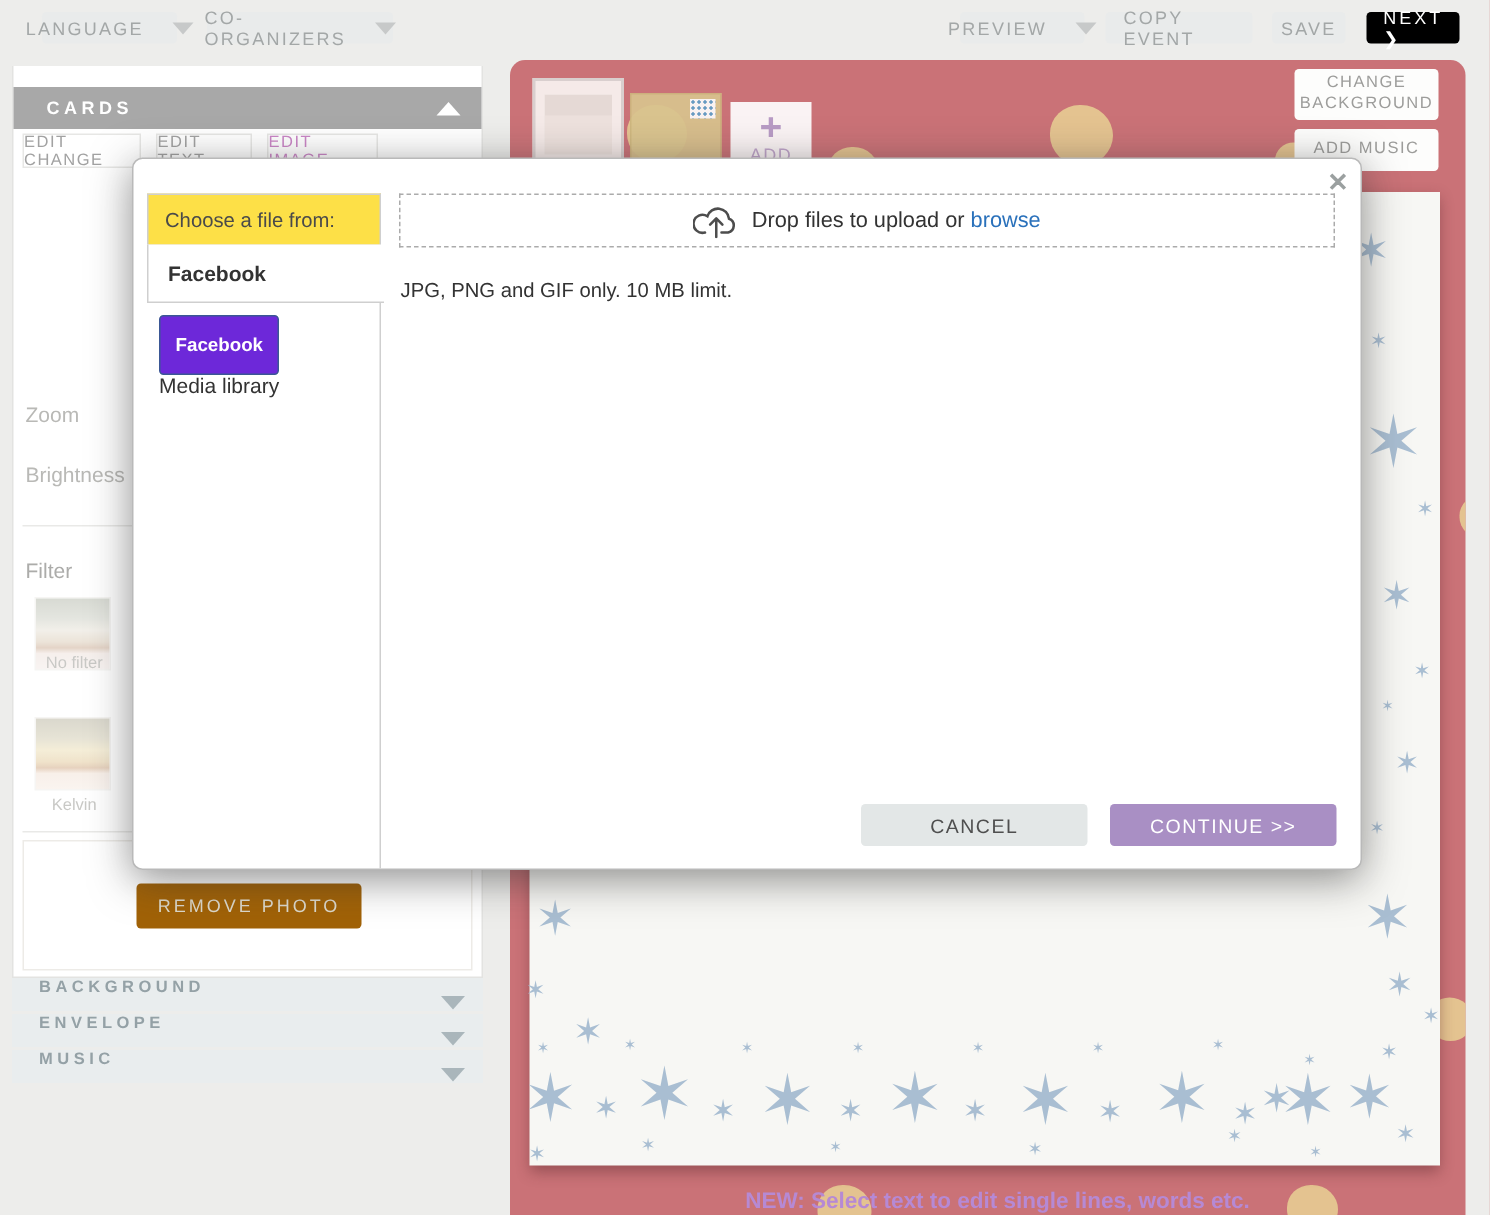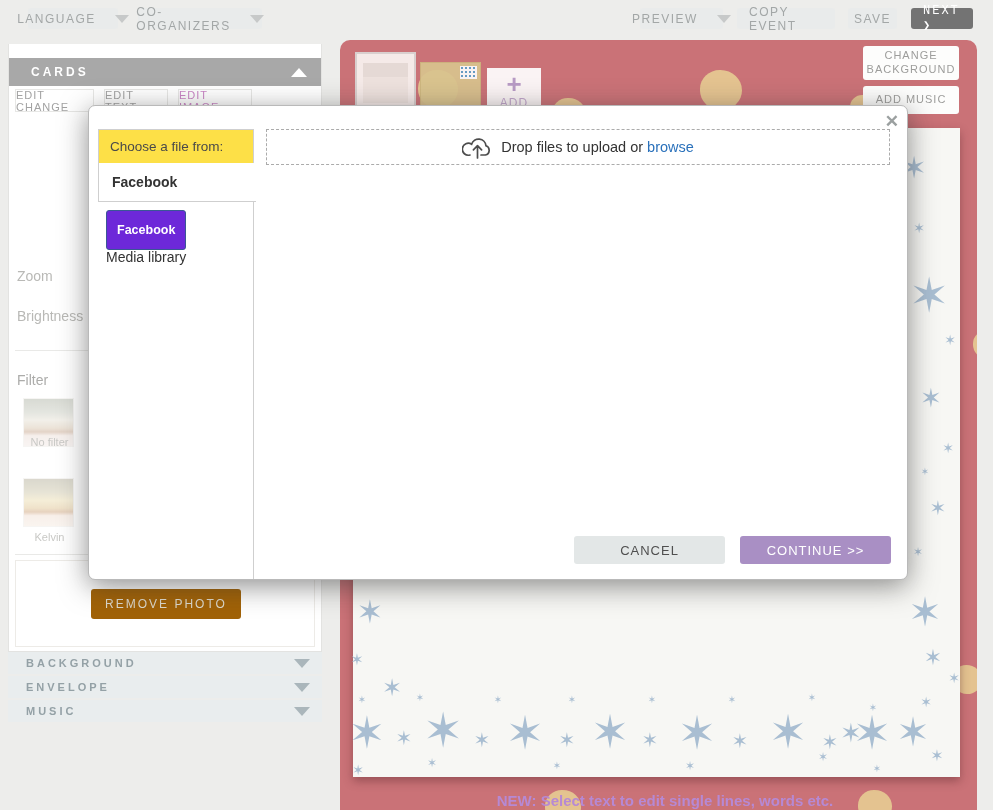--- a/index.html
+++ b/index.html
@@ -6,21 +6,21 @@
   html,body { background:#ededeb; }
   body { font-family:"Liberation Sans", sans-serif; }
   #app { position:relative; width:993px; height:810px; overflow:hidden; background:#ededeb; }
 
   
   .tb-btn { position:absolute; top:8px; height:21px; background:#e9ebeb; border-radius:3px;
             color:#a3a7a7; font-size:12px; letter-spacing:1.5px; display:flex; align-items:center;
             justify-content:center; gap:19px; padding:0 12px; cursor:pointer; }
   .tb-btn .tri { width:0; height:0; border-left:7px solid transparent; border-right:7px solid transparent;
                  border-top:8px solid #c7c9c9; }
-  .tb-next { background:#737373; color:#fff; letter-spacing:2px;font-family:Liberation Mono, monospace; }
+  .tb-next { background:#000000; color:#fff; letter-spacing:2px; }
 
   
   #sidebar { position:absolute; left:8px; top:44px; width:314px; height:608px; background:#fff;
              border:1px solid #e3e3e1; border-top:none; }
   #cards-bar { position:absolute; left:0; top:14px; width:312px; height:28px; background:#a8a8a8;
                color:#fff; font-size:12px; font-weight:bold; letter-spacing:3px; display:flex;
                align-items:center; padding:0 14px 0 22px; cursor:pointer; }
   #cards-bar .up-tri { margin-left:auto; width:0; height:0; border-left:8px solid transparent;
                        border-right:8px solid transparent; border-bottom:9px solid #fff; }
   .edit-tab { position:absolute; top:45px; height:23px; background:#fff; border:1px solid #e7e7e5;
@@ -36,21 +36,21 @@
   .thumb-landscape.warm {
       background:linear-gradient(180deg,#a09a7e 0%,#c0b894 28%,#e5d39a 45%,#d8b576 62%,#c08a58 70%,#eed8c8 78%,#f2e4d8 100%); }
   .filter-name { position:absolute; width:65px; text-align:center; color:#c9c9c6; font-size:11px; }
   #remove-box { position:absolute; left:6px; top:516px; width:300px; height:87px; background:#fff;
                 border:1px solid #edebe7; }
   #remove-btn { position:absolute; left:75px; top:28px; width:150px; height:30px; background:#a16207;
                 border-radius:3px; color:#ddd9cc; font-size:12px; letter-spacing:2px; display:flex;
                 align-items:center; justify-content:center; cursor:pointer; }
   .accordion { position:absolute; left:8px; width:314px; height:22px; background:#e9edee;
                color:#94a1a6; font-size:11px; font-weight:bold; letter-spacing:3px; display:flex;
-               align-items:center; padding:0 12px 0 18px; cursor:pointer; }
+               align-items:flex-start; padding:0 12px 0 18px; cursor:pointer;flex-direction:column; }
   .accordion .dn-tri { margin-left:auto; width:0; height:0; border-left:8px solid transparent;
                        border-right:8px solid transparent; border-top:9px solid #aab6bb; }
 
   
   #canvas { position:absolute; left:340px; top:40px; width:637px; height:770px; background:#ca7277;
             border-radius:10px 10px 0 0; overflow:hidden; }
   .gold-dot { position:absolute; background:#e9d194; border-radius:48% 52% 50% 50%; opacity:.85; }
   .mini-thumb { position:absolute; cursor:pointer; }
   #thumb-card { left:15px; top:12px; width:61px; height:62px; background:#fbfbf8; border:2px solid #dcdcda;
                 opacity:.88; }
@@ -283,20 +283,21 @@
     <div id="dropzone">
       <svg width="31" height="23" viewBox="0 0 31 23">
         <path d="M8 19 A6 6 0 1 1 9.6 8.2 A7.4 7.4 0 0 1 24 9.8 A4.8 4.8 0 0 1 23.4 19 L19 19" fill="none" stroke="#4d4d4d" stroke-width="1.7" stroke-linecap="round"></path>
         <path d="M15.5 22 L15.5 10 M11.4 13.8 L15.5 9.6 L19.6 13.8" fill="none" stroke="#4d4d4d" stroke-width="1.7" stroke-linecap="round" stroke-linejoin="round"></path>
       </svg>
       <span id="dropzone-text">
         <span>Drop files to upload or</span>
         <span id="browse-link">browse</span>
       </span>
     </div>
+    <div id="file-info">JPG, PNG and GIF only. 10 MB limit.</div>
 
     <div id="cancel-btn" class="modal-btn">
       <span>CANCEL</span>
     </div>
     <div id="continue-btn" class="modal-btn">
       <span>CONTINUE &gt;&gt;</span>
     </div>
   </div>
 
 </div>

